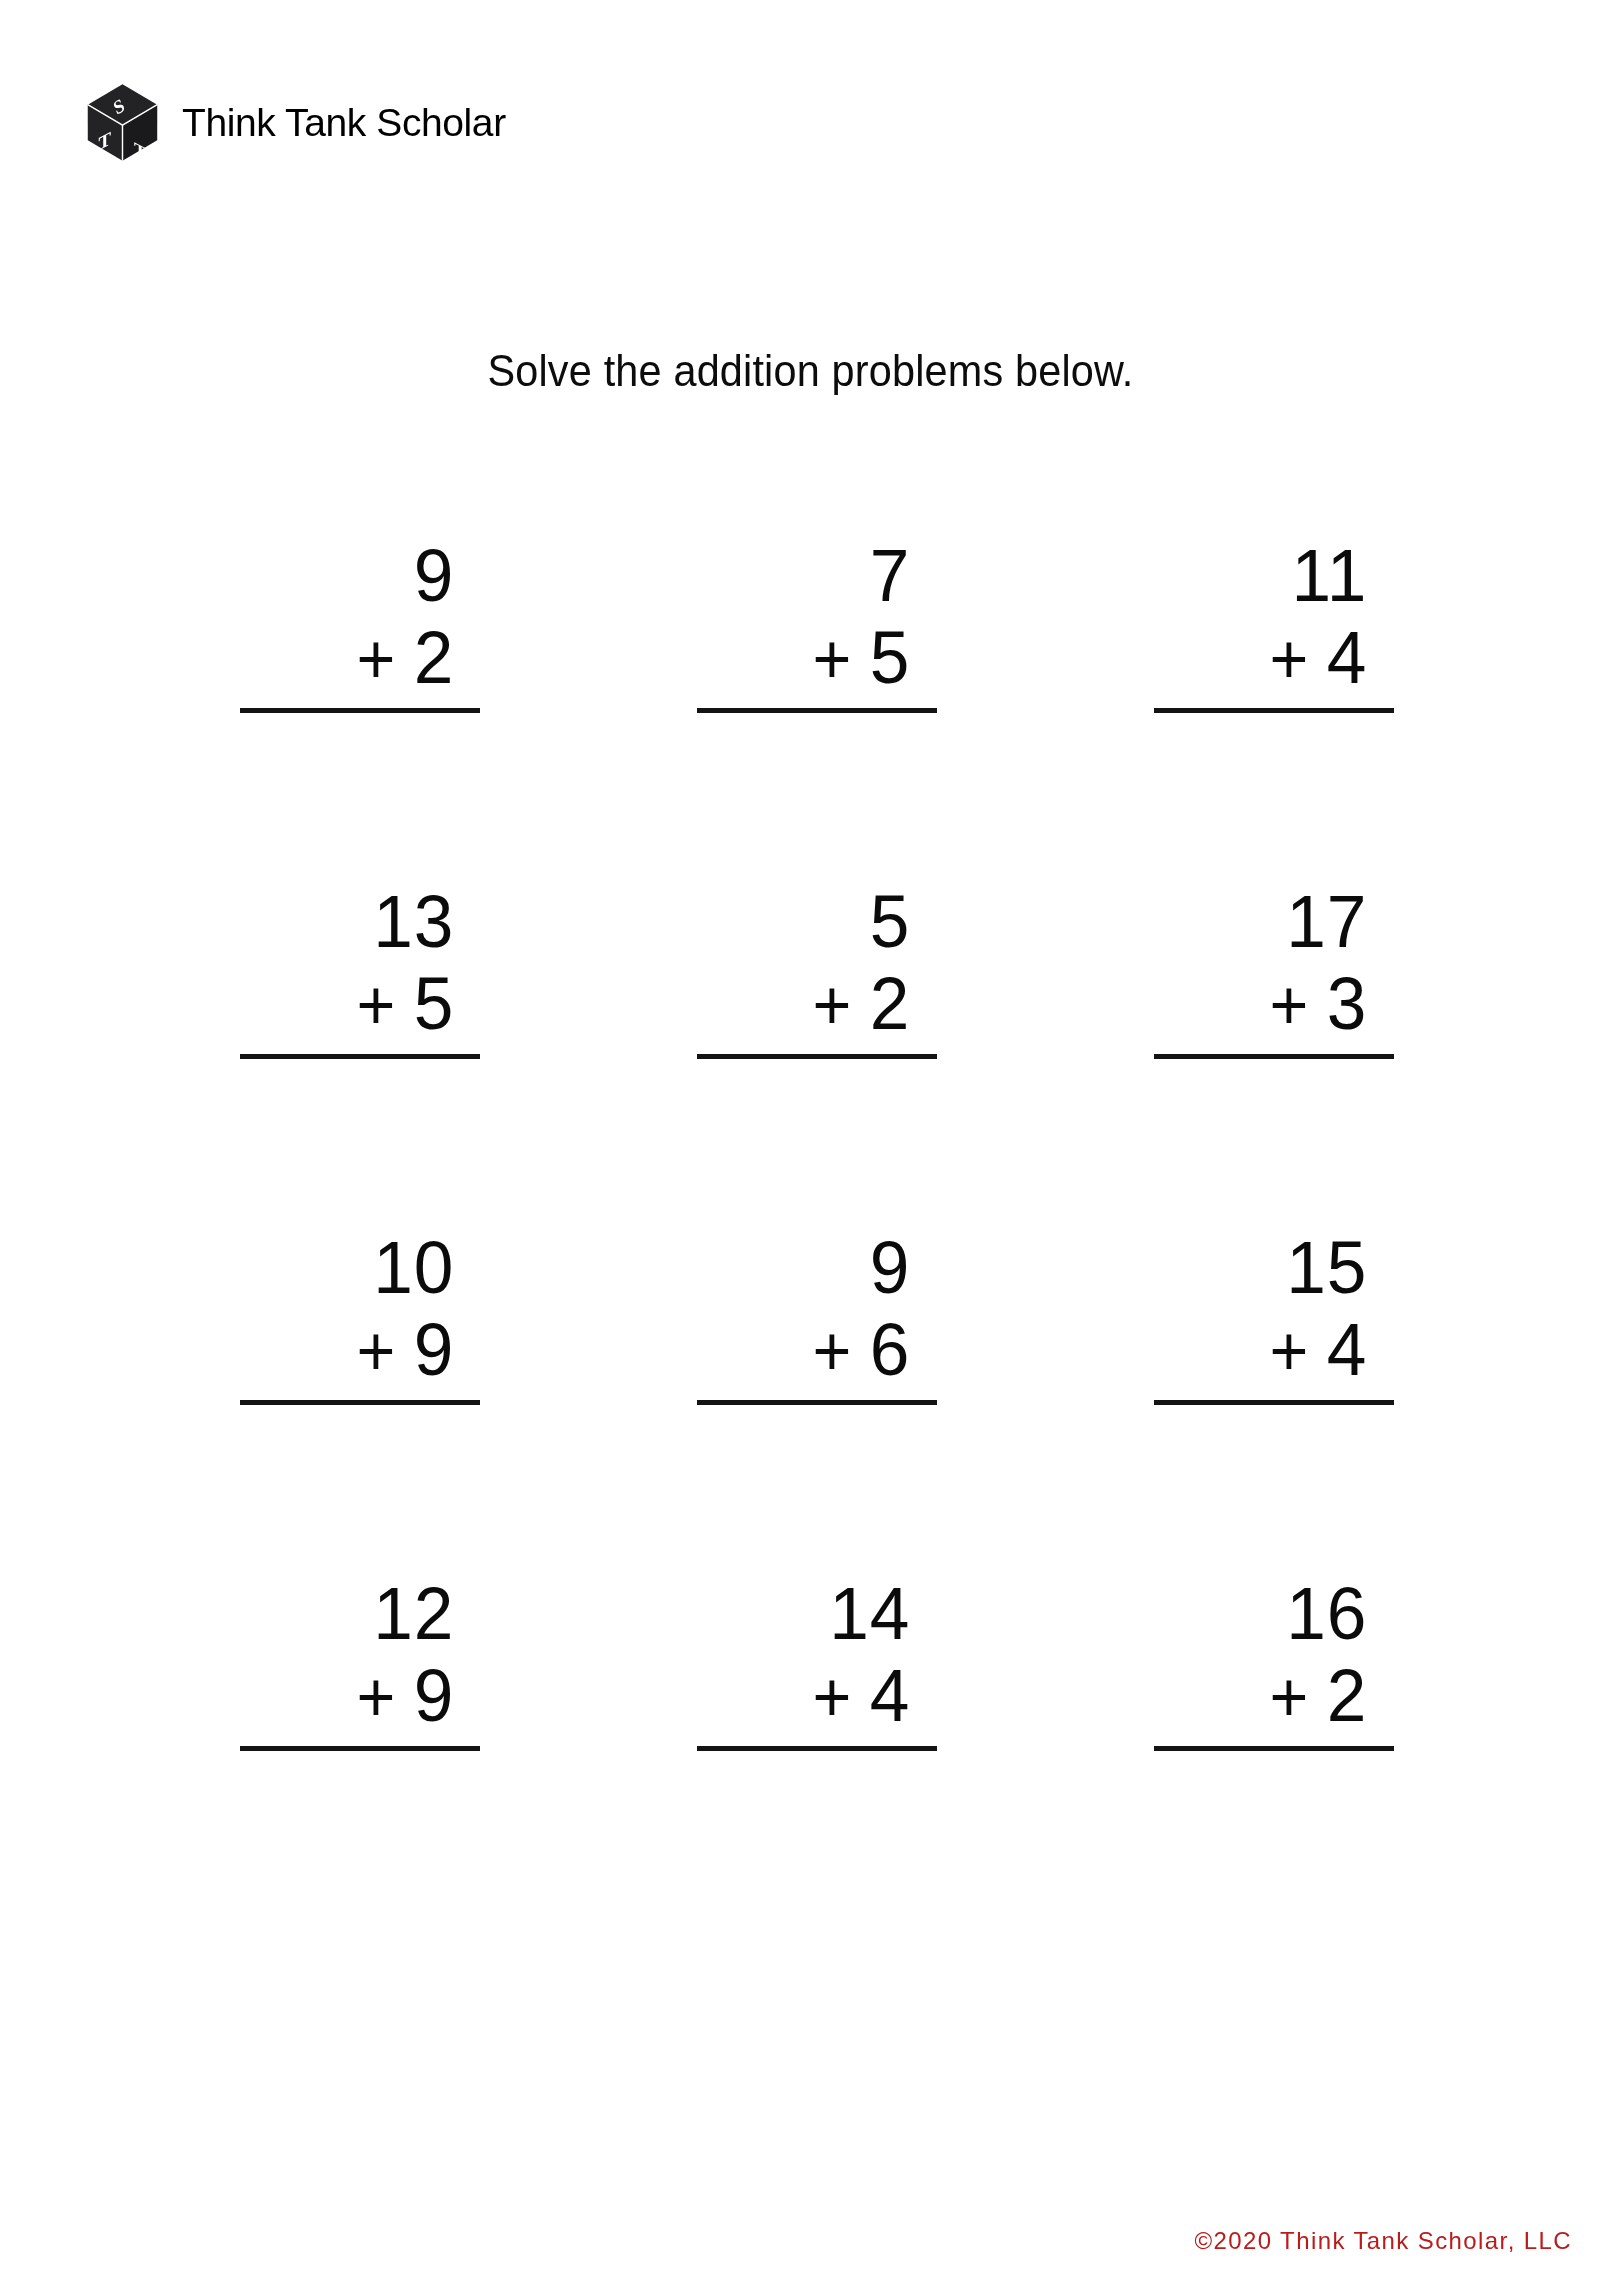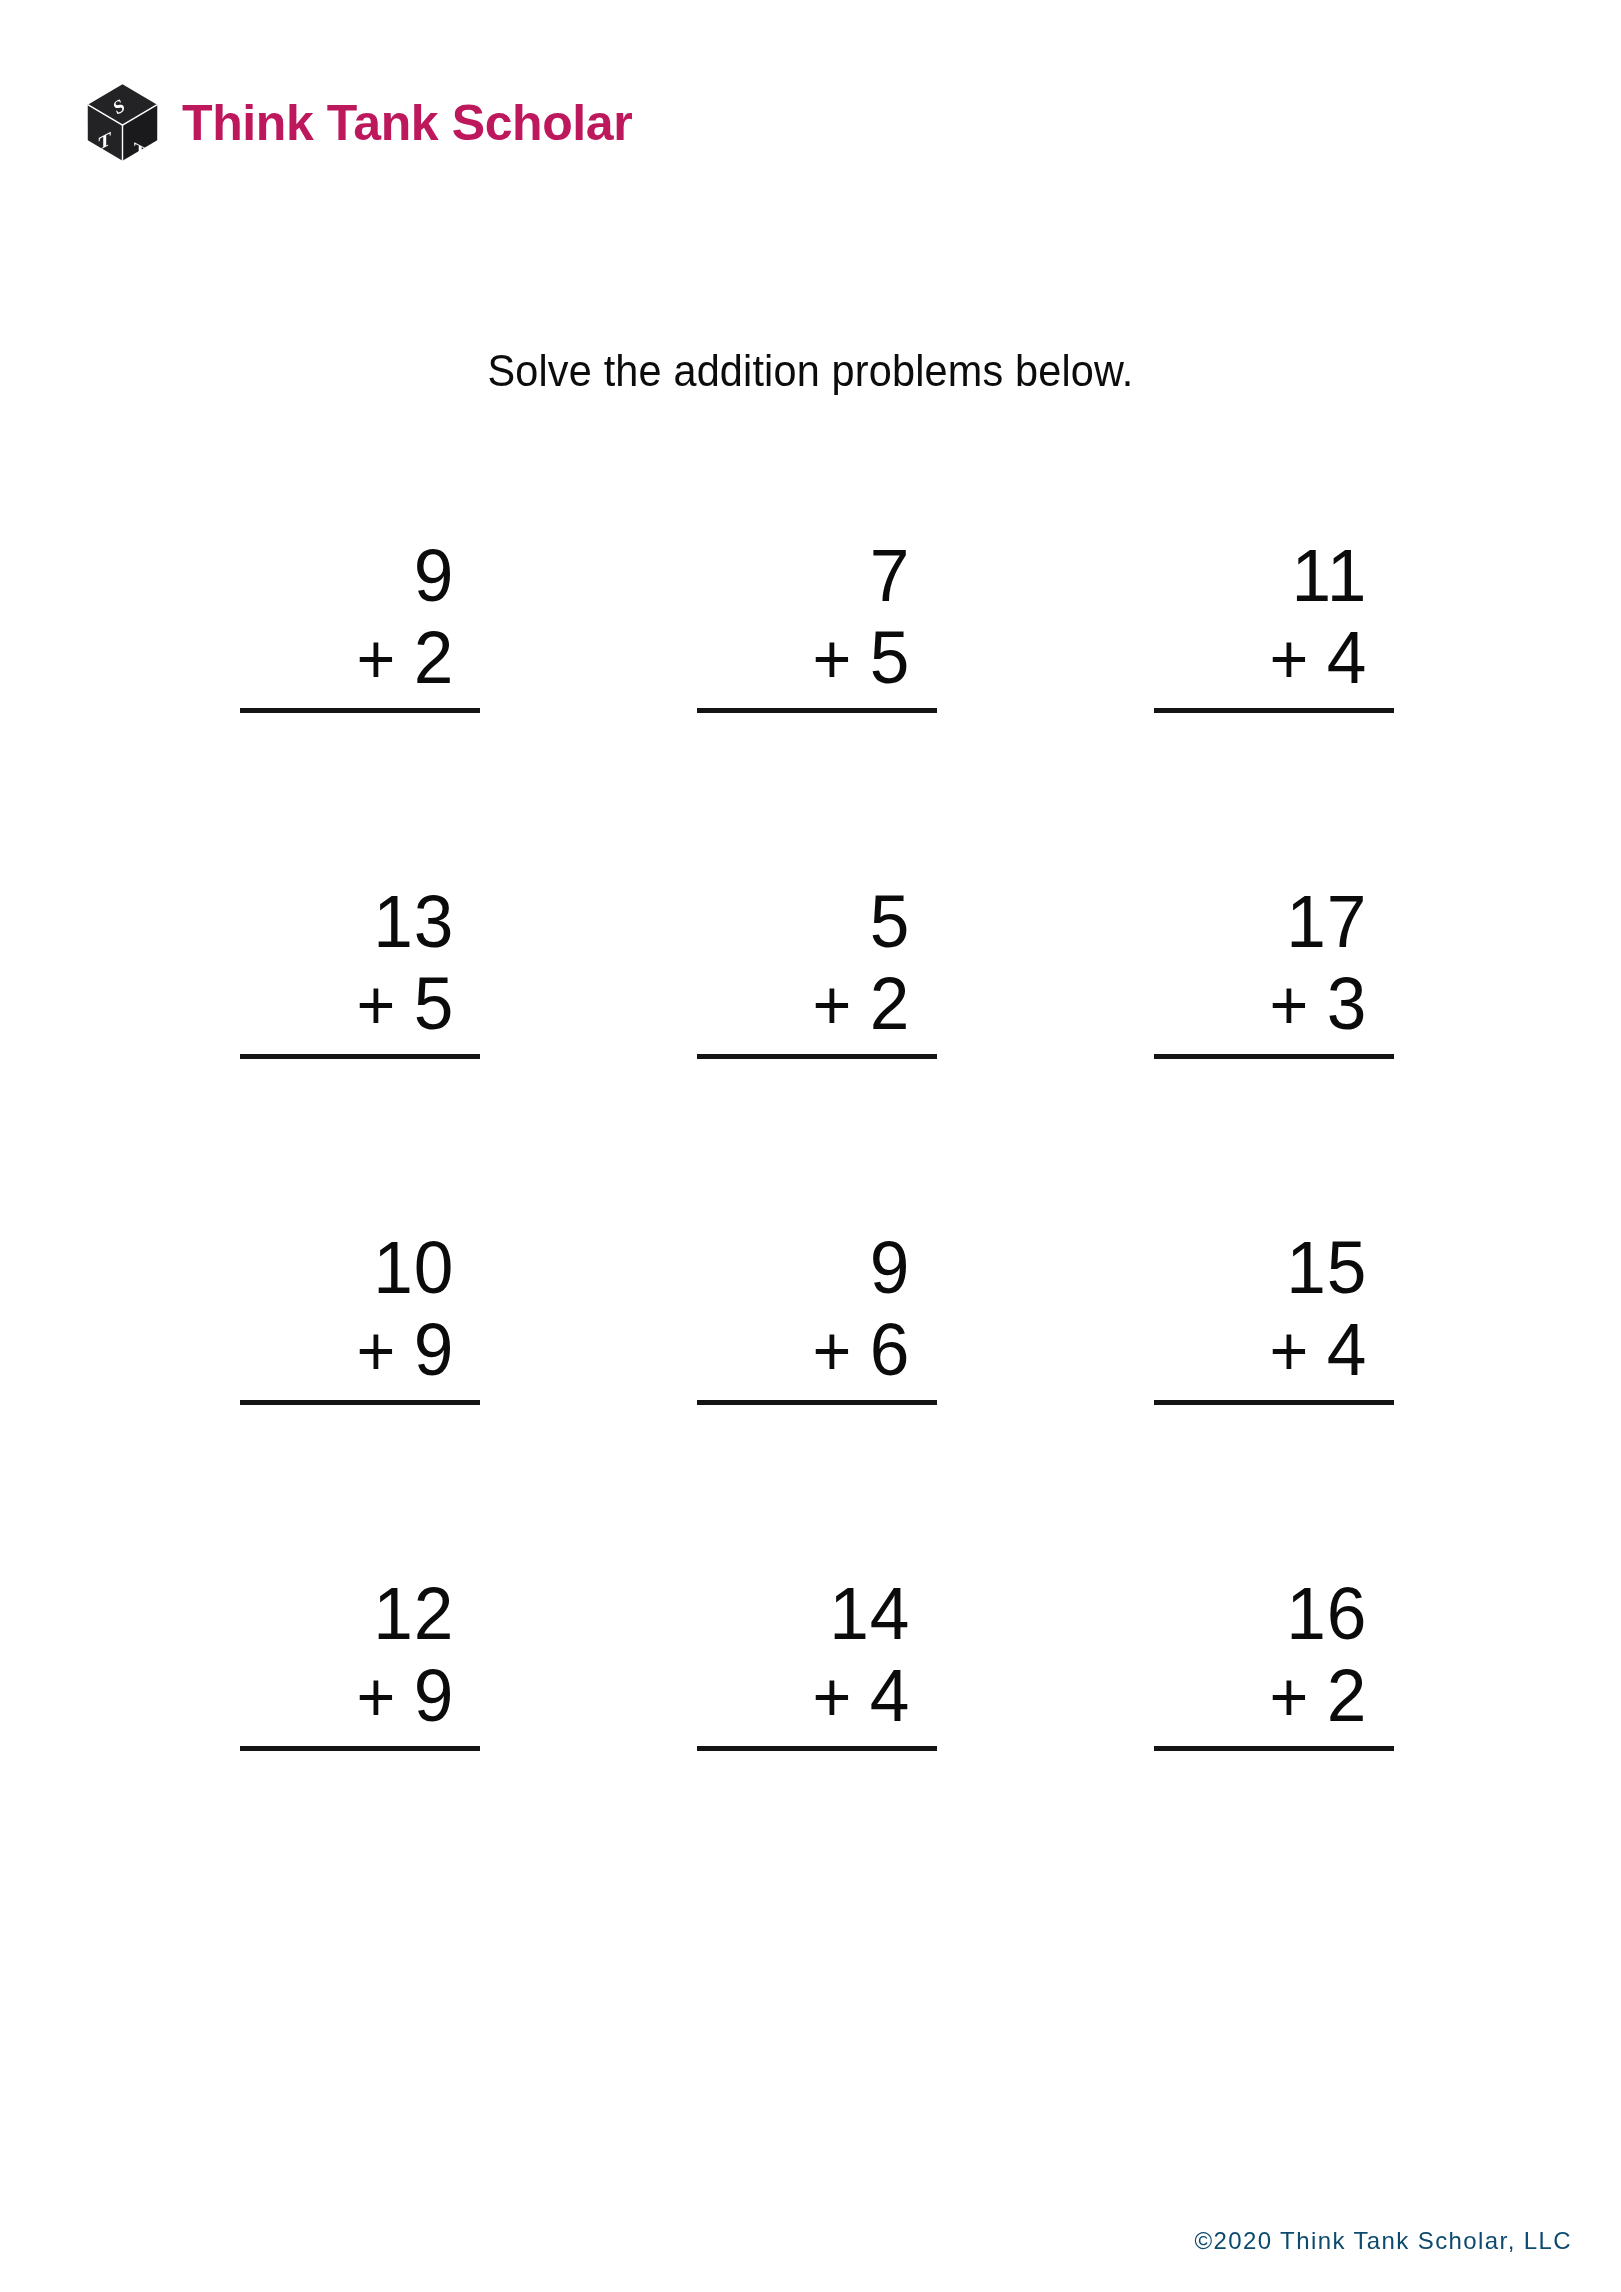--- a/index.html
+++ b/index.html
@@ -26,24 +26,24 @@
     gap: 23px;
   }
   .brand-mark {
     width: 73px;
     height: 81px;
     display: block;
     flex: none;
   }
   .brand-word {
     font-family: "Liberation Sans", sans-serif;
-    font-size: 50px;
-    font-weight: 700;
+    font-size: 39px;
+    font-weight: 400;
     letter-spacing: -0.4px;
-    color: #be185d;
+    color: #000000;
     white-space: nowrap;
     line-height: 1;
   }
 
   
   .instruction {
     position: absolute;
     left: 0;
     right: 0;
     top: 345px;
@@ -112,21 +112,21 @@
 
   
   .footer {
     position: absolute;
     right: 49px;
     bottom: 38px;
     font-family: "Liberation Sans", sans-serif;
     font-size: 24px;
     font-weight: 400;
     letter-spacing: 1.4px;
-    color: #0c4a6e;
+    color: #b91c1c;
     white-space: nowrap;
   }
 </style>
 </head>
 <body>
 
 <div class="brand">
   <svg class="brand-mark" viewBox="0 0 82 90">
 
     <polygon points="41,2 80,25 41,48 2,25" fill="#232325"></polygon>

